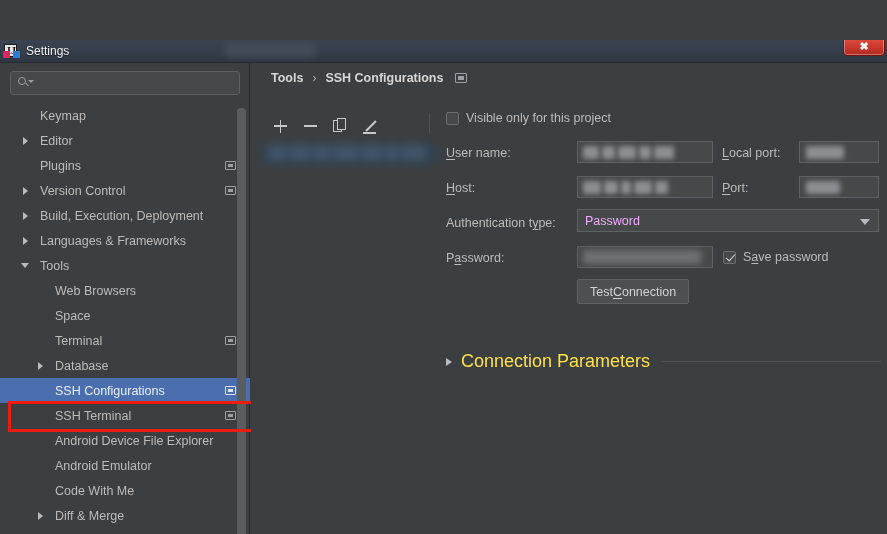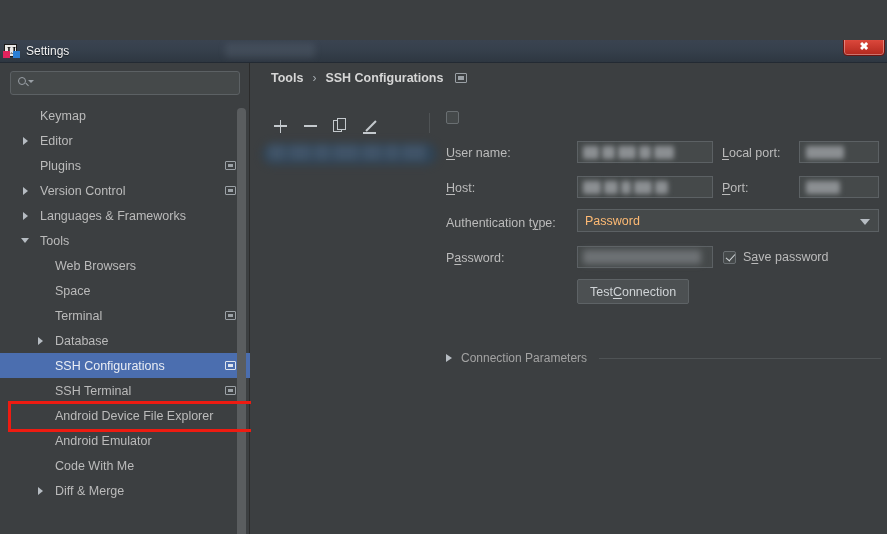--- a/index.html
+++ b/index.html
@@ -329,21 +329,21 @@
   }
   .cblabel { margin-left: 7px; color: #bbbbbb; font-size: 12.5px; white-space: nowrap; }
 
   .combo {
     position: absolute;
     height: 23px;
     background: #45494a;
     border: 1px solid #5c6164;
     box-sizing: border-box;
     display: flex; align-items: center;
-    color: #fdba74; font-size: 12.5px;
+    color: #f0abfc; font-size: 12.5px;
     padding-left: 7px;
   }
   .combo .caret {
     position: absolute; right: 8px; top: 9px;
     width: 0; height: 0;
     border-left: 5px solid transparent;
     border-right: 5px solid transparent;
     border-top: 6px solid #b6bcc2;
   }
   .btn {
@@ -362,21 +362,21 @@
     display: flex; align-items: center;
     width: 100%;
   }
   .sect .tri {
     width: 0; height: 0;
     border-top: 4.5px solid transparent;
     border-bottom: 4.5px solid transparent;
     border-left: 6px solid #b6bcc2;
     margin-right: 9px; flex: none;
   }
-  .sect .stext { color: #a3a3a3; font-size: 12px; white-space: nowrap; flex: none; }
+  .sect .stext { color: #fde047; font-size: 18px; white-space: nowrap; flex: none; }
   .sect .line { flex: 1; height: 1px; background: #4f5355; margin-left: 12px; }
 
   .watermark {
     position: absolute; right: 14px; bottom: 8px;
     color: #cfd3d6; font-size: 15px;
     opacity: .92;
     font-family: "DejaVu Sans", sans-serif;
   }
 </style>
 </head>
@@ -423,20 +423,26 @@
           </span>
         </div>
         <div class="tree-row">
           <span class="arrow" style="left: 19px;">
             <span class="tri-r"></span>
           </span>
           <span class="lbl" style="margin-left: 40px;">Version Control</span>
           <span class="badge-proj">
             <i></i>
           </span>
+        </div>
+        <div class="tree-row">
+          <span class="arrow" style="left: 19px;">
+            <span class="tri-r"></span>
+          </span>
+          <span class="lbl" style="margin-left: 40px;">Build, Execution, Deployment</span>
         </div>
         <div class="tree-row">
           <span class="arrow" style="left: 19px;">
             <span class="tri-r"></span>
           </span>
           <span class="lbl" style="margin-left: 40px;">Languages &amp; Frameworks</span>
         </div>
         <div class="tree-row">
           <span class="arrow" style="left: 19px;">
             <span class="tri-d"></span>
@@ -530,20 +536,21 @@
         <span class="seg" style="left:140px;width:24px;"></span>
       </div>
     </div>
     <div class="list-sep"></div>
 
     <div class="form">
 
       <div class="row" style="height:32px;">
         <div class="cbrow" style="left:0; top:4px;">
           <span class="cbox"></span>
+          <span class="cblabel">Visible only for this project</span>
         </div>
       </div>
 
       <div class="row">
         <div class="flabel" style="left:0;">
           <span class="und">U</span><span>ser name:</span>
         </div>
         <div class="field" style="left:131px; width:136px;">
           <span class="blur" style="left:5px; width:16px;"></span>
           <span class="blur" style="left:24px; width:13px;"></span>

